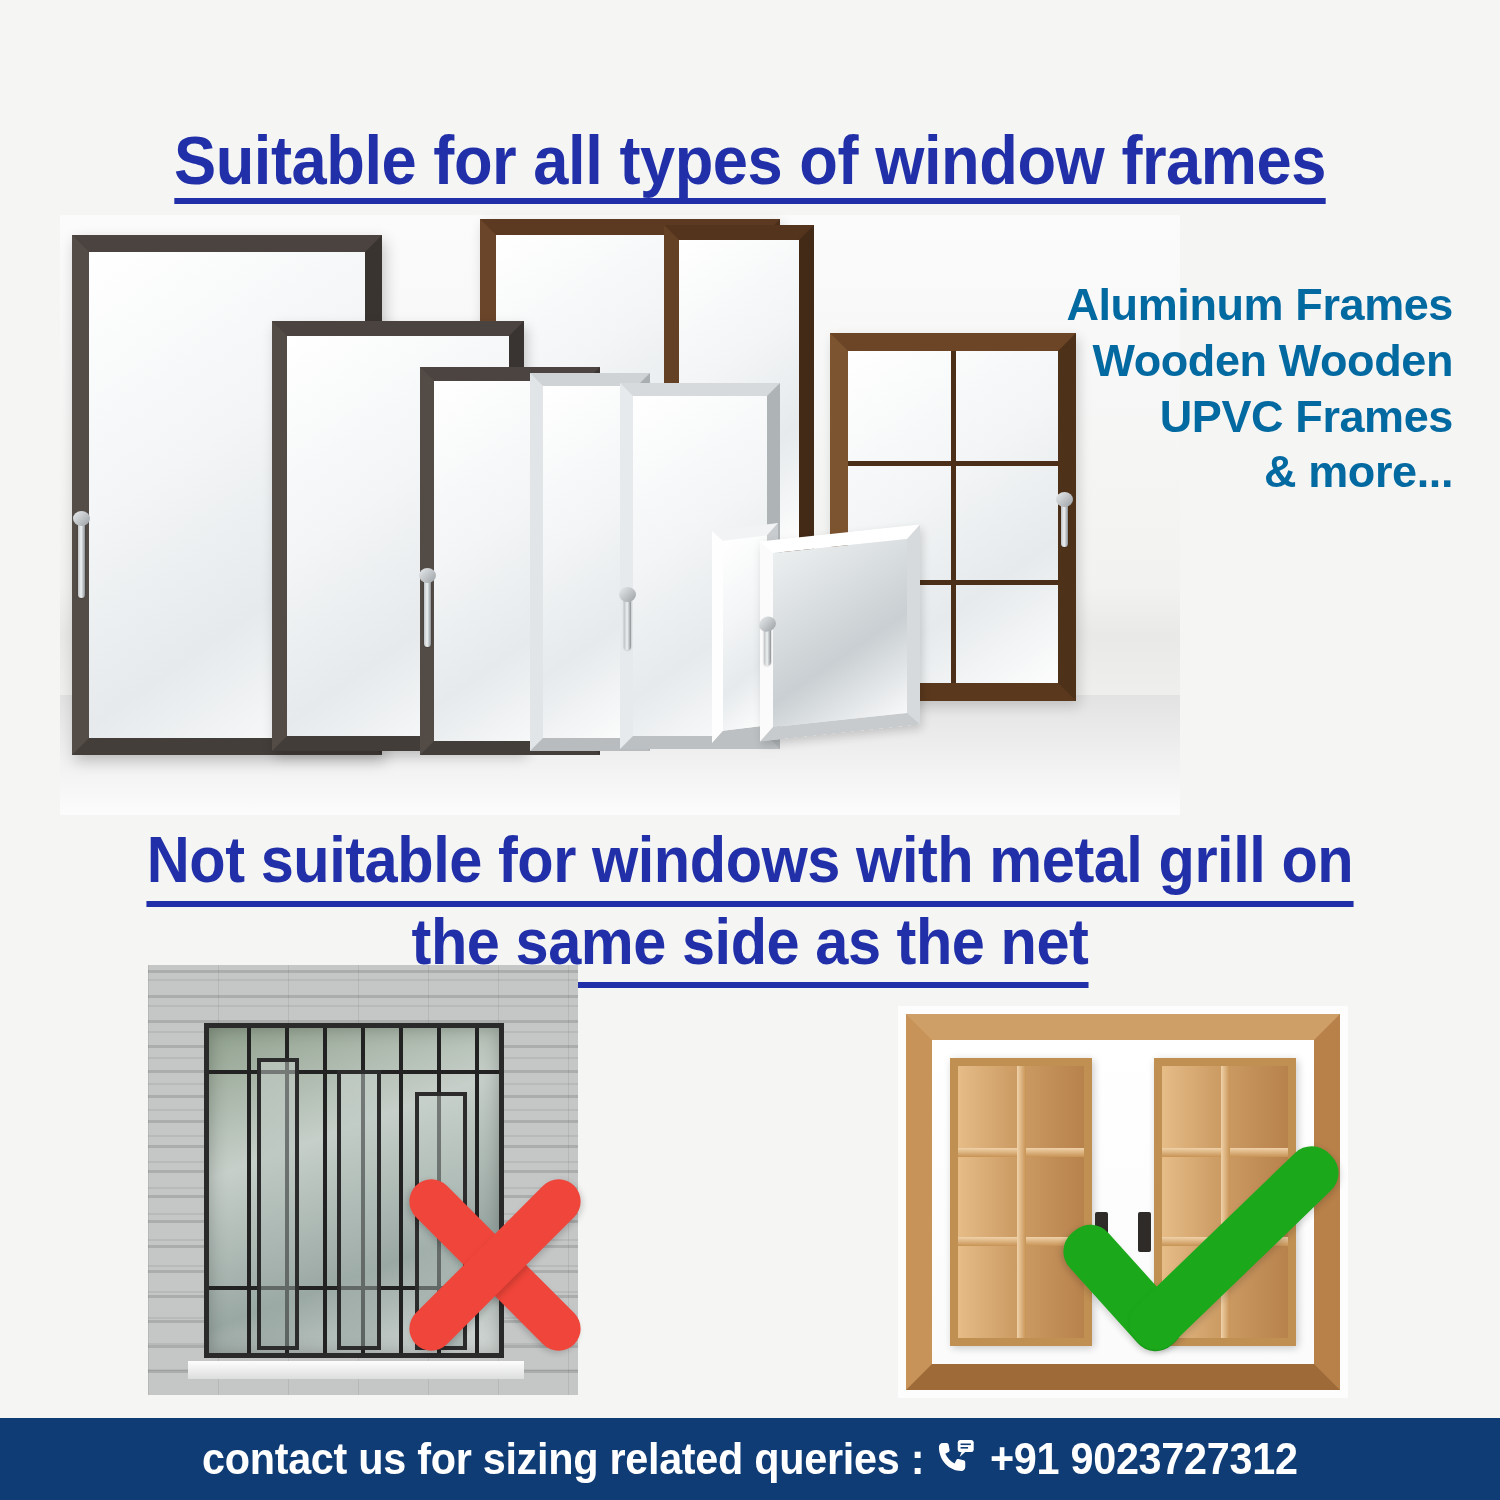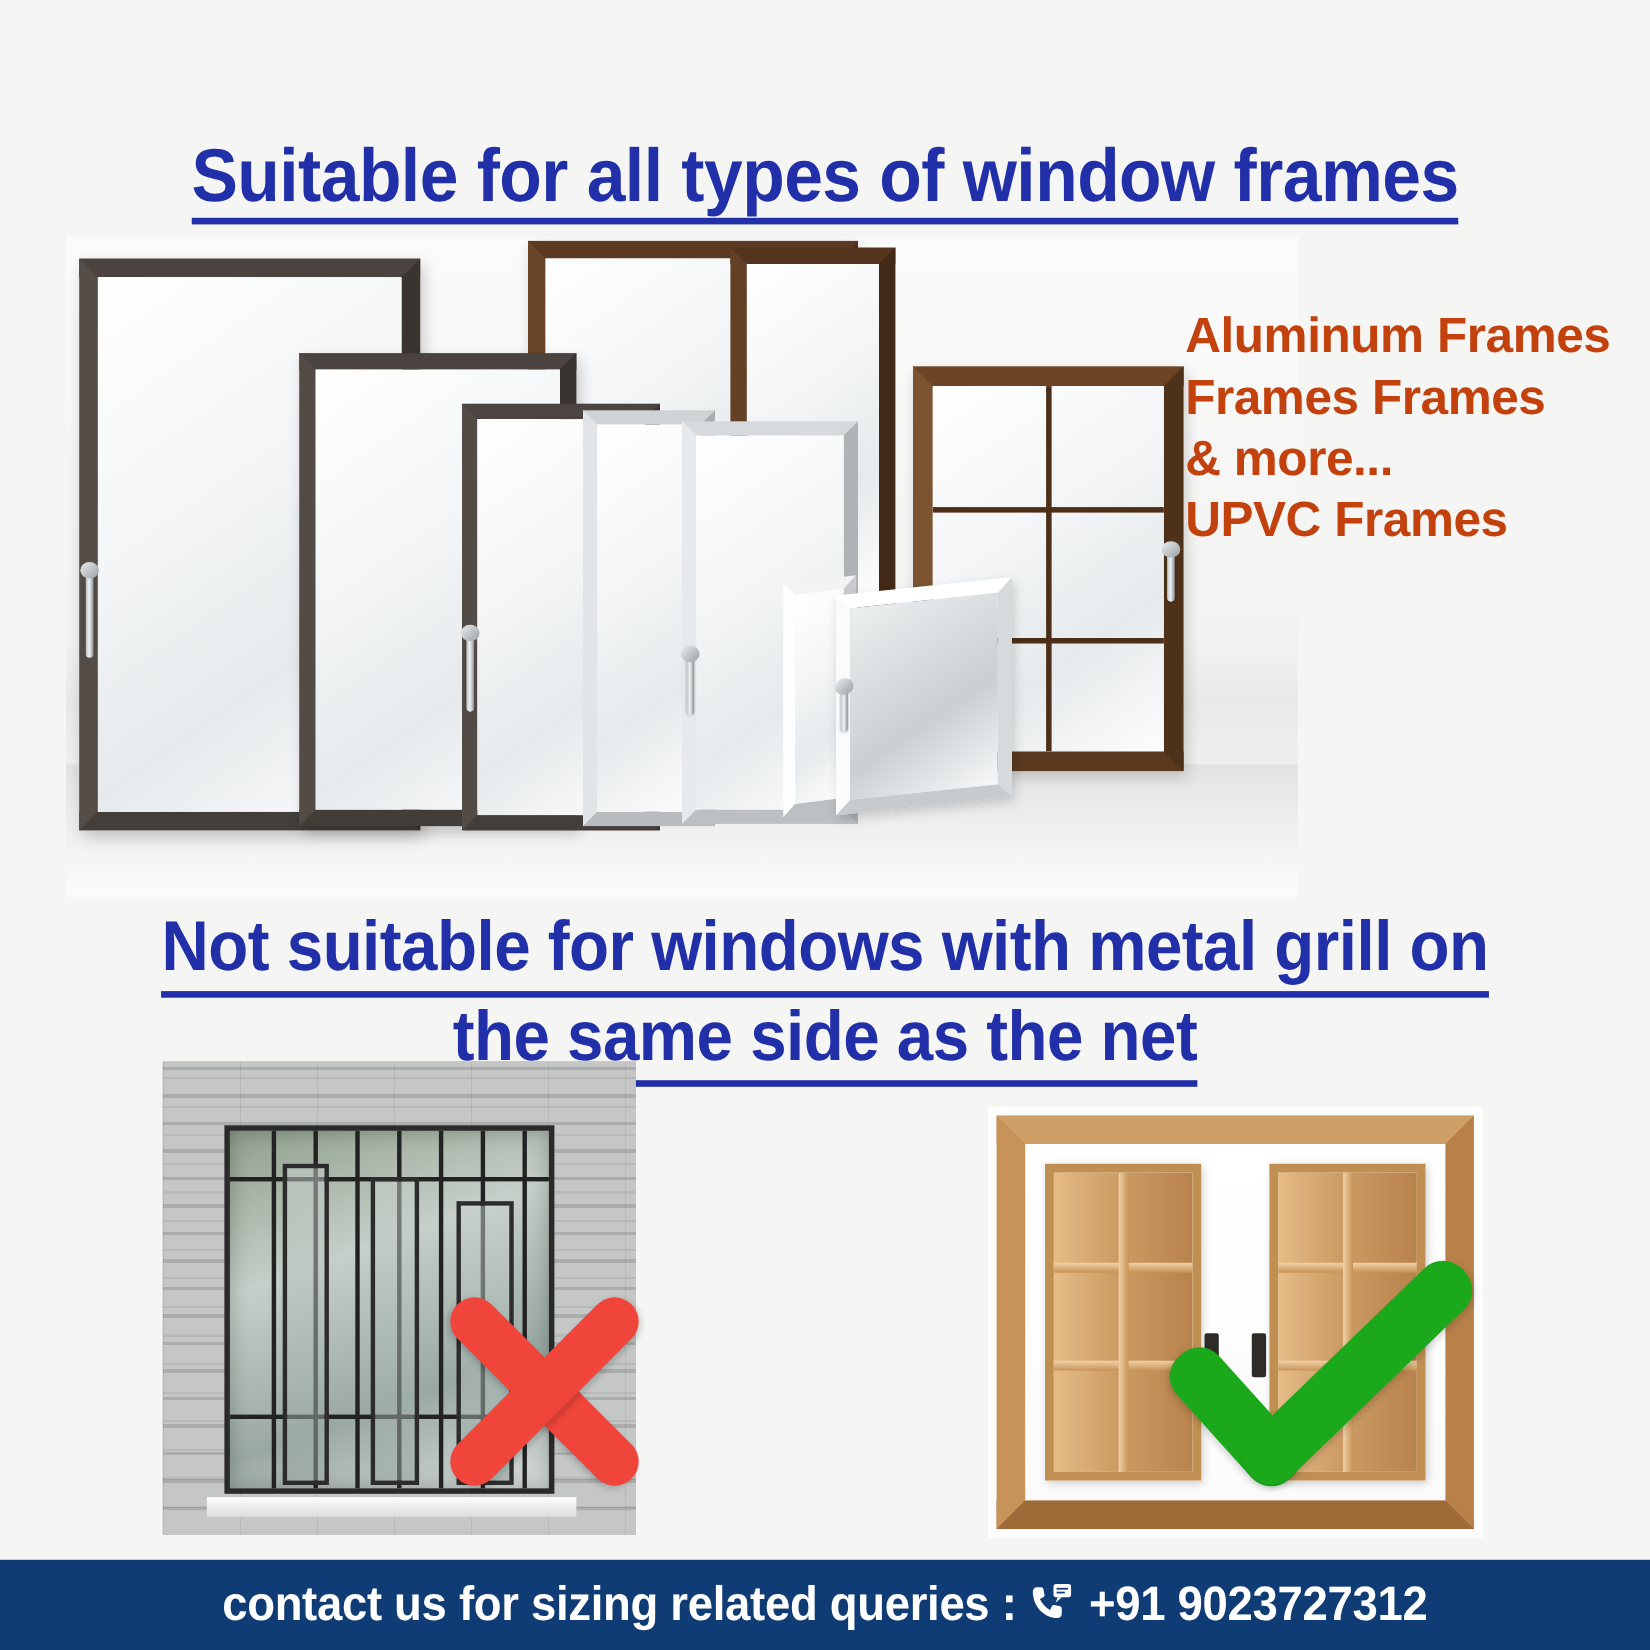--- a/index.html
+++ b/index.html
@@ -40,22 +40,22 @@
   .headline-2{top:825px;font-size:64px;line-height:1.12;}
   .headline .u{
     display:inline-block;
     border-bottom:6px solid #2130a8;
     padding-bottom:4px;
   }
   .headline-2 .ln{display:block;}
 
   
   .frame-list{
-    position:absolute;right:36px;top:277px;
-    text-align:left;color:#c2410c;
+    position:absolute;right:47px;top:277px;
+    text-align:right;color:#0369a1;
     font-weight:bold;font-size:45px;line-height:1.24;
     letter-spacing:-.4px;
     font-family:"Liberation Sans",sans-serif;
     z-index:6;
   }
   .frame-list div{white-space:nowrap;}
 
   
   .photo-top{
     position:absolute;left:60px;top:215px;width:1120px;height:600px;
@@ -255,23 +255,23 @@
         <div class="glass"></div>
       </div>
     <div class="win w-white-tilt">
       <div class="glass" style="background:linear-gradient(150deg,#eceff0,#c9cfd2 60%,#f7f8f9)"></div>
       <div class="handle" style="left:-9px;top:72px;height:40px;"></div>
     </div>
   </div>
 
   <div class="frame-list">
     <div>Aluminum Frames</div>
-    <div>Frames Frames</div>
+    <div>Wooden Wooden</div>
+    <div>UPVC Frames</div>
     <div>&amp; more...</div>
-    <div>UPVC Frames</div>
   </div>
 
   <div class="headline headline-2">
     <span class="ln"><span class="u">Not suitable for windows with metal grill on</span></span>
     <span class="ln"><span class="u">the same side as the net</span></span>
   </div>
 
   <div class="photo-grill">
     <div class="brick"></div>
     <div class="grill-win">

